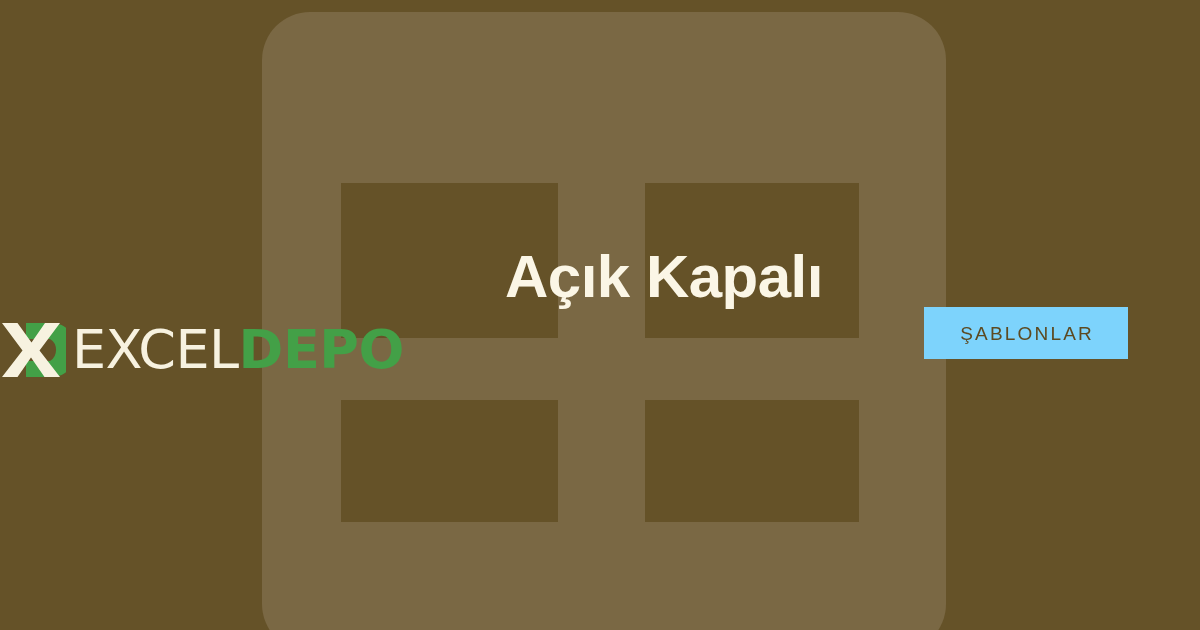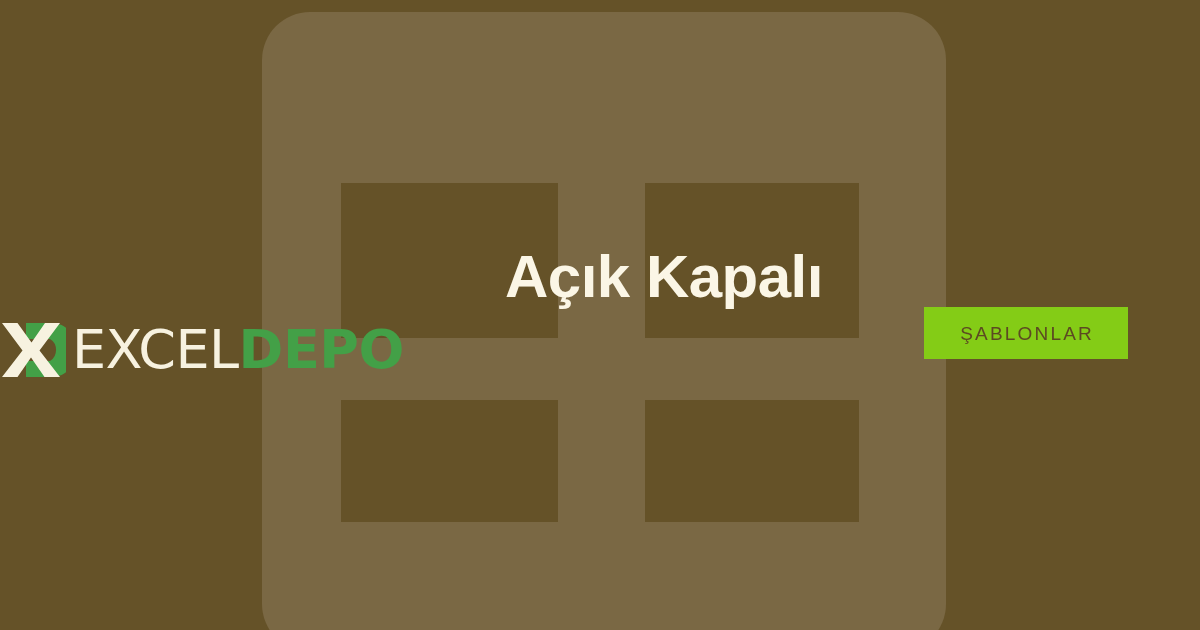--- a/index.html
+++ b/index.html
@@ -98,21 +98,21 @@
     font-family: Liberation Sans, sans-serif;
     font-size: 60px;
     font-weight: 700;
     line-height: 1.28;
     letter-spacing: -0.5px;
   }
 
   
   .badge {
     margin-top: 36px;
-    background: #84cc16;
+    background: #7dd3fc;
     color: #5c4a22;
     font-family: "Liberation Sans", "DejaVu Sans", sans-serif;
     font-size: 19px;
     font-weight: 400;
     letter-spacing: 2.2px;
     padding: 17px 34px 16px 36px;
     line-height: 1;
     border-radius: 0;
     white-space: nowrap;
   }

